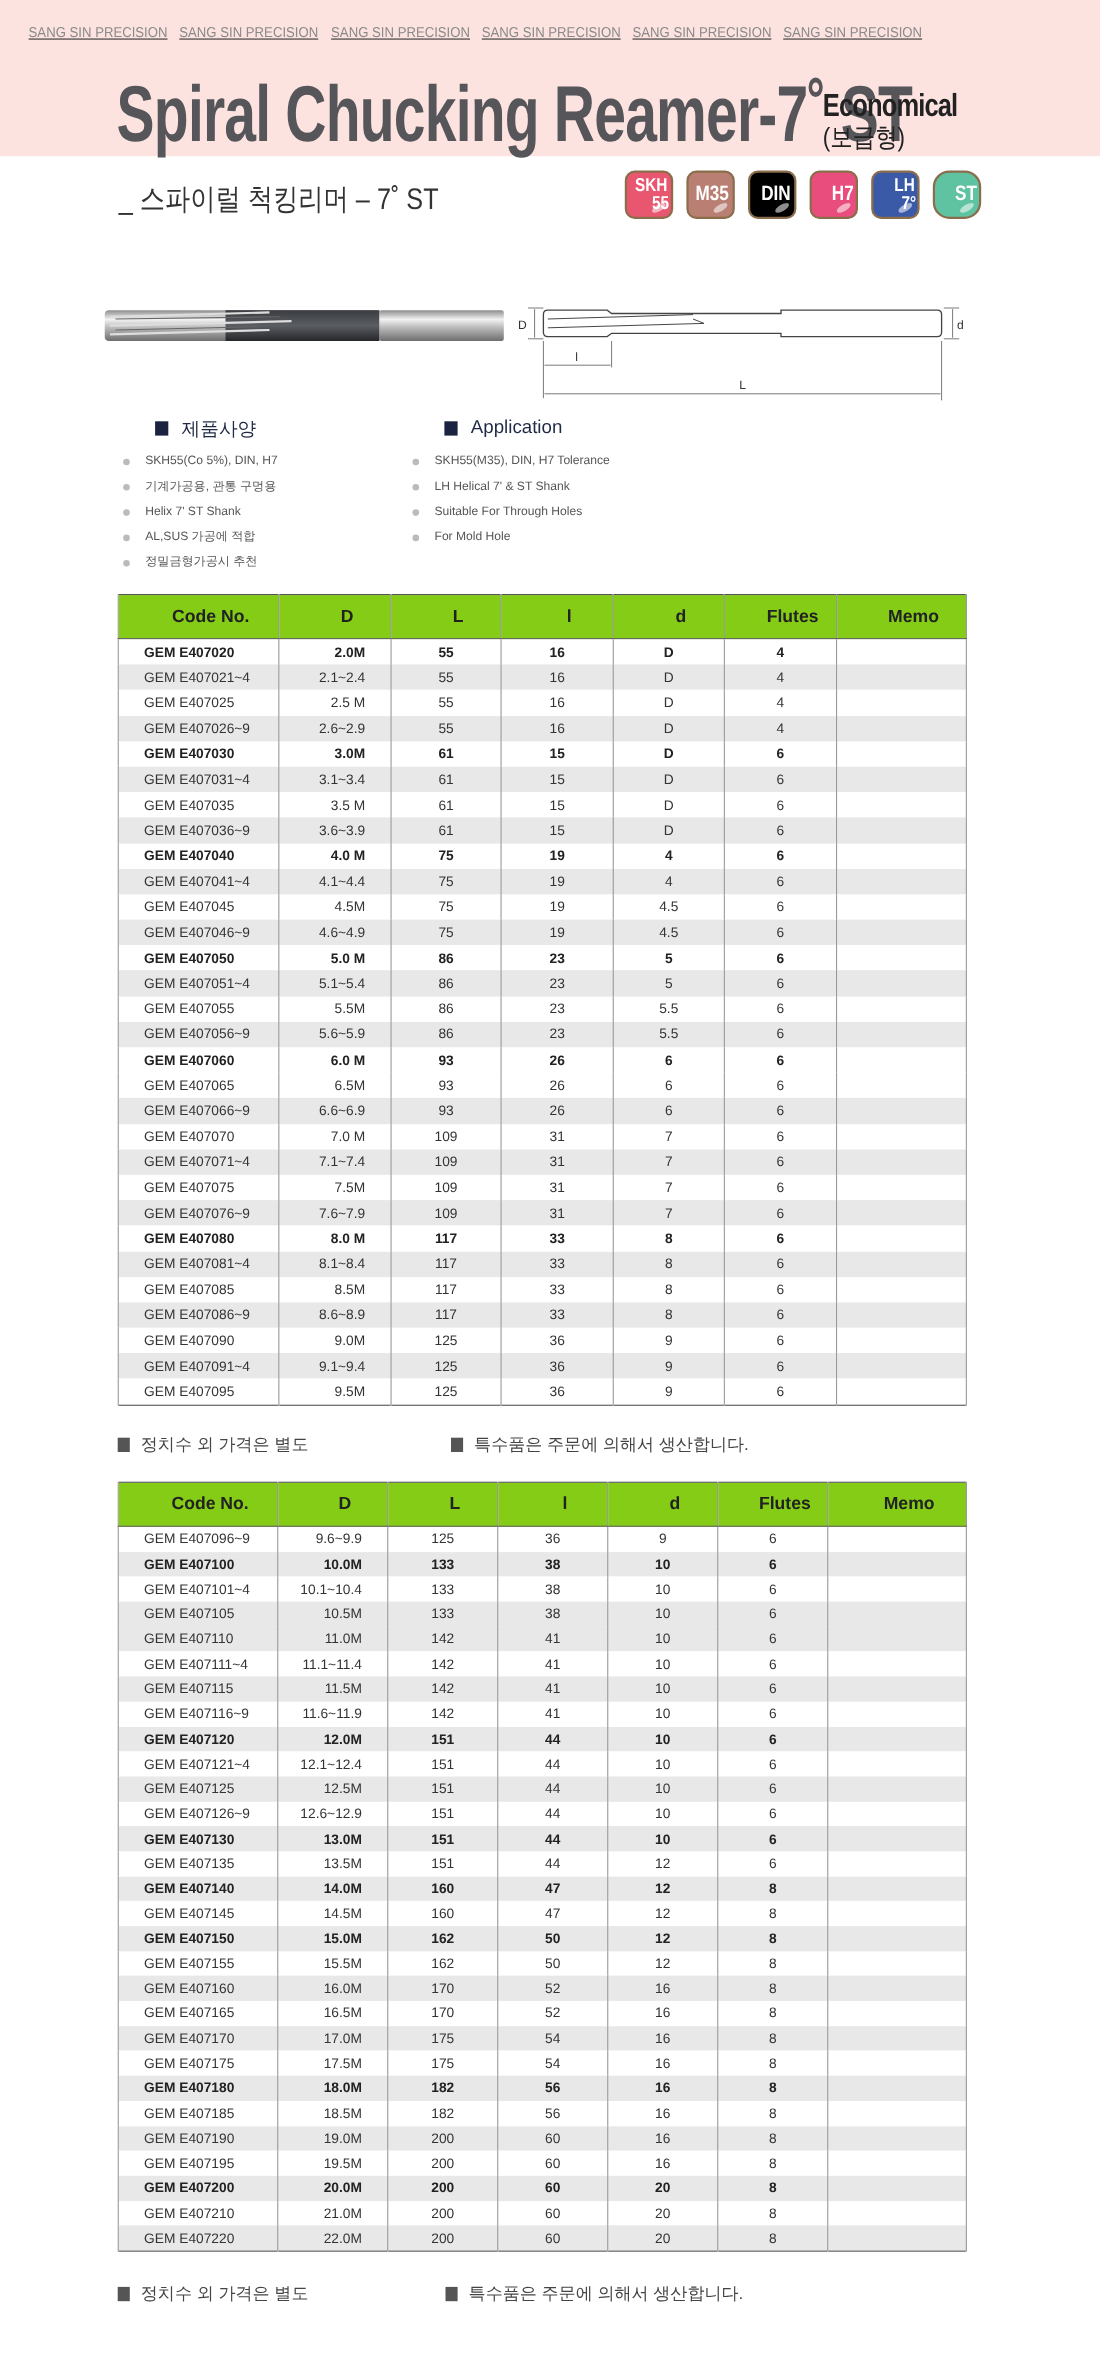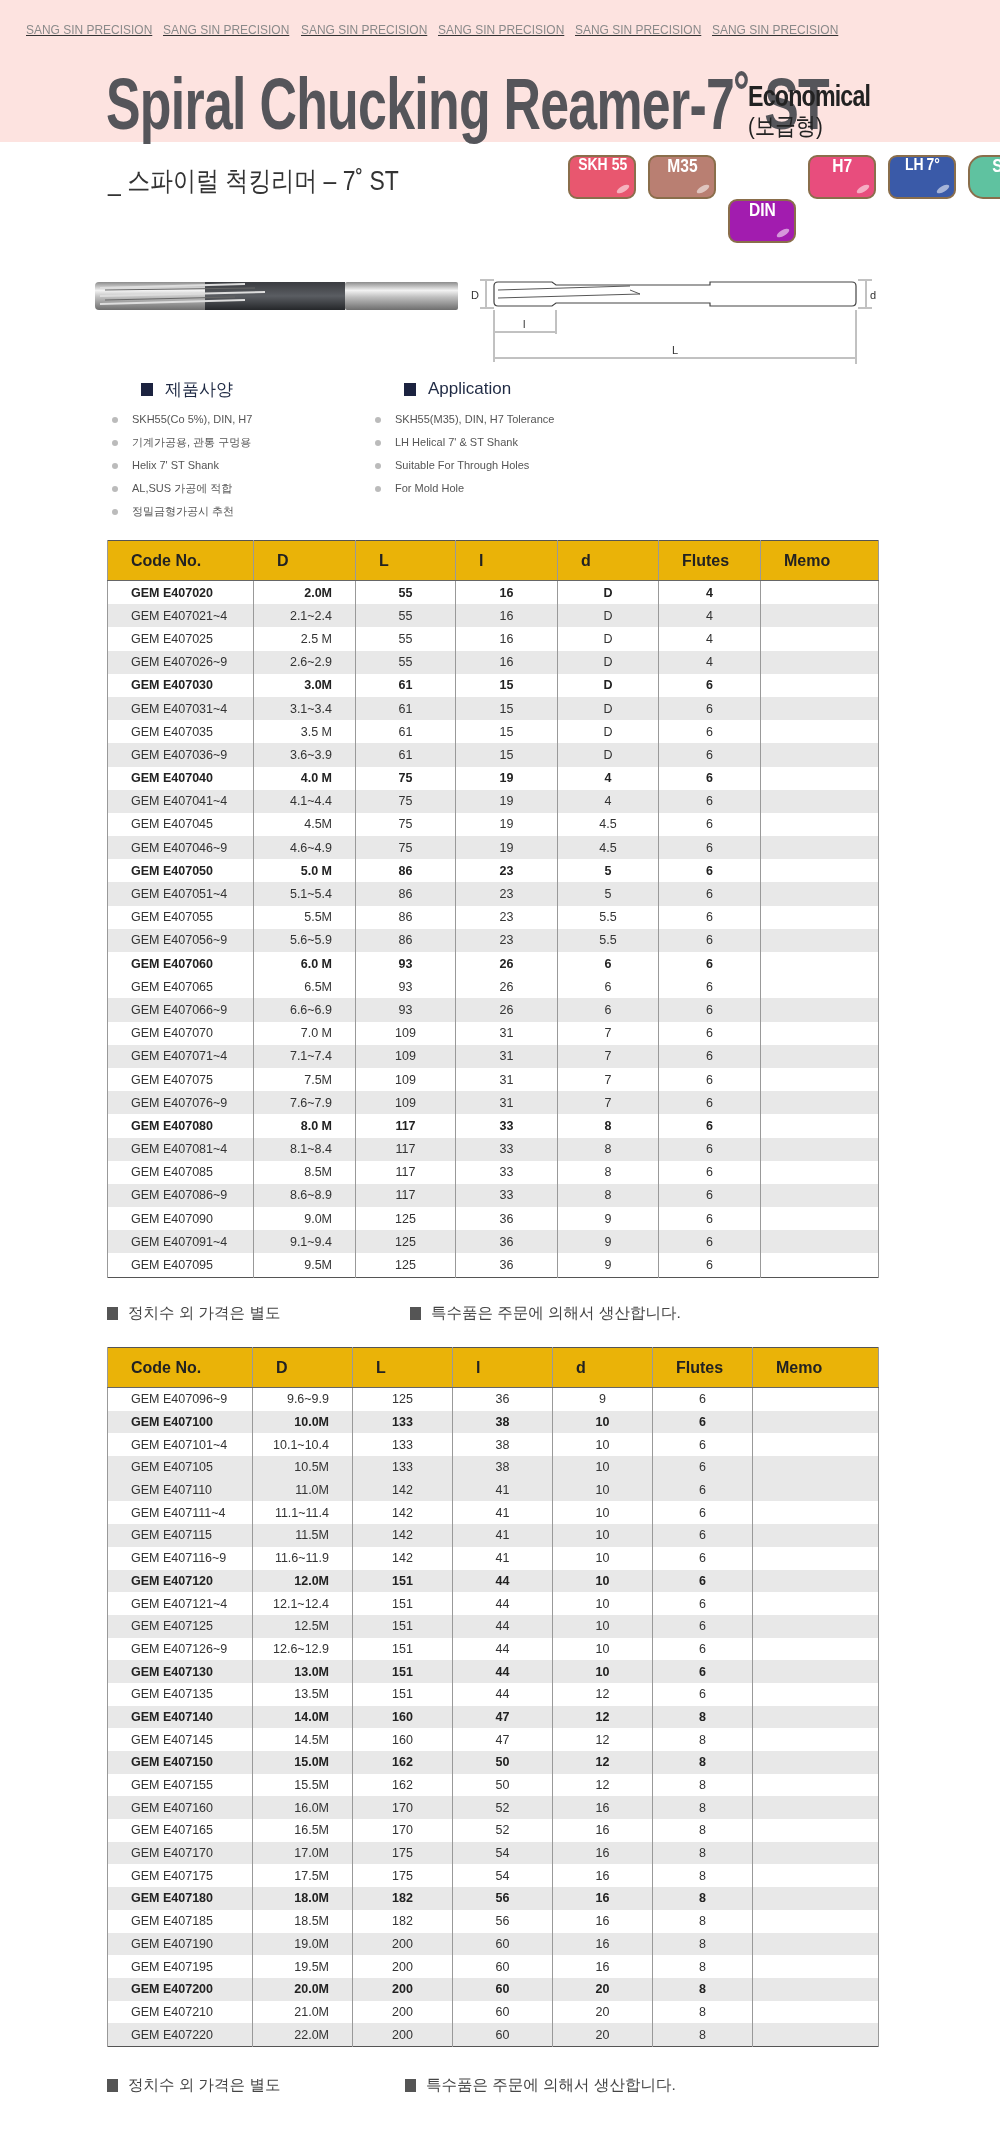--- a/index.html
+++ b/index.html
@@ -5,37 +5,37 @@
   html, body { margin:0; padding:0; }
   body { width:1000px; height:2140px; position:relative; background:#ffffff; font-family:"Liberation Sans", sans-serif; overflow:hidden; color:#333; }
   .band { position:absolute; left:0; top:0; width:1000px; height:142px; background:#fde3e0; }
   .brand-row { position:absolute; top:22px; left:26px; width:960px; display:flex; justify-content:flex-start;text-decoration:underline; }
   .brand-row span { font-size:13px; color:#8a8a8a; letter-spacing:0; transform:scaleX(0.92); transform-origin:left; white-space:nowrap; }
   .title { position:absolute; left:106px; top:68px; font-size:72px; font-weight:bold; color:#55555a; white-space:nowrap; transform:scaleX(0.72); transform-origin:left top; letter-spacing:-1px; line-height:1; }
   .econ { position:absolute; left:748px; top:82px; font-size:29px; font-weight:bold; color:#222; transform:scaleX(0.8); transform-origin:left top; letter-spacing:-1px; line-height:1; white-space:nowrap; }
   .econ-ko { position:absolute; left:748px; top:114px; font-size:24px; color:#222; line-height:1; white-space:nowrap; transform:scaleX(0.85); transform-origin:left top; }
   .subtitle { position:absolute; left:108px; top:168px; font-size:27px; color:#333; white-space:nowrap; transform:scaleX(0.85); transform-origin:left top; line-height:1; }
   .badges { position:absolute; left:568px; top:155px; display:flex; gap:12px; }
-  .badge { width:68px; height:44px; border-radius:9px; border:2px solid #8a6e4b; box-sizing:border-box; color:#fff; font-weight:bold; display:flex; flex-direction:row; align-items:flex-start; justify-content:center; font-size:19px; line-height:0.95; position:relative; overflow:hidden; transform:scaleX(1); }
+  .badge { width:44px; height:44px; border-radius:9px; border:2px solid #8a6e4b; box-sizing:border-box; color:#fff; font-weight:bold; display:flex; flex-direction:column; align-items:flex-end; justify-content:center; font-size:19px; line-height:0.95; position:relative; overflow:hidden; transform:scaleX(1); }
   .badge span { transform:scaleX(0.82); display:block; text-align:center; }
   .badge::after { content:""; position:absolute; right:4px; bottom:5px; width:14px; height:6px; border-radius:50%; background:rgba(255,255,255,0.55); transform:rotate(-30deg); }
   .badge.two span { font-size:17px; }
 
   .photo { position:absolute; left:95px; top:280px; width:365px; height:32px; }
   .drawing { position:absolute; left:460px; top:270px; width:420px; height:100px; }
 
   .spec { position:absolute; top:378px; }
   .spec .head { display:flex; align-items:center; gap:12px; font-size:17px; color:#1f2a44; height:22px;margin-left:34px; }
   .spec .sq { width:12px; height:13px; background:#1c2340; display:inline-block; }
   .spec ul { list-style:none; margin:8px 0 0 0; padding:0; }
   .spec li { font-size:11px; color:#555; height:23px; line-height:23px; display:flex; align-items:center; white-space:nowrap; }
   .spec li .dot { width:6px; height:6px; border-radius:50%; background:#bbb; margin:0 14px 0 5px; display:inline-block; }
 
   table.spec-table { position:absolute; left:107px; width:771px; border-collapse:collapse; border:1.5px solid #555; table-layout:fixed; }
-  table.spec-table th { background:#eab308; color:#222; font-weight:bold; font-size:16px; height:37px; border-left:1px solid #999; border-right:1px solid #999; border-bottom:1px solid #666; text-align:left;padding-left:23px; }
+  table.spec-table th { background:#84cc16; color:#222; font-weight:bold; font-size:16px; height:37px; border-left:1px solid #999; border-right:1px solid #999; border-bottom:1px solid #666; text-align:center;padding-left:23px; }
   table.spec-table td { font-size:12.5px; color:#333; border-left:1px solid #999; border-right:1px solid #999; text-align:center; padding:0; white-space:nowrap; }
   table.spec-table tr.alt td { background:#e8e8e8; }
   table.spec-table tr.bold td { font-weight:bold; color:#222; }
   table.spec-table td.code { text-align:left; padding-left:23px; }
   table.spec-table td.dia { text-align:right; padding-right:23px; }
   #t1 { top:540px; }
   #t1 td { height:23.2px; }
   #t2 { top:1347px; }
   #t2 td { height:22.7px; }
 
@@ -62,21 +62,21 @@
 <div class="subtitle">_ 스파이럴 척킹리머 – 7˚ ST</div>
 
 <div class="badges">
   <div class="badge two" style="background: rgb(232, 87, 111);">
       <span>SKH</span>
       <span>55</span>
     </div>
   <div class="badge" style="background: rgb(185, 127, 114);">
       <span>M35</span>
     </div>
-  <div class="badge" style="background: #a21caf; margin-top: 44px;">
+  <div class="badge" style="background: #000000;">
       <span>DIN</span>
     </div>
   <div class="badge" style="background: rgb(232, 77, 125);">
       <span>H7</span>
     </div>
   <div class="badge two" style="background: rgb(58, 90, 168);">
       <span>LH</span>
       <span>7°</span>
     </div>
   <div class="badge" style="background: rgb(95, 194, 160); border-radius: 15px;">

